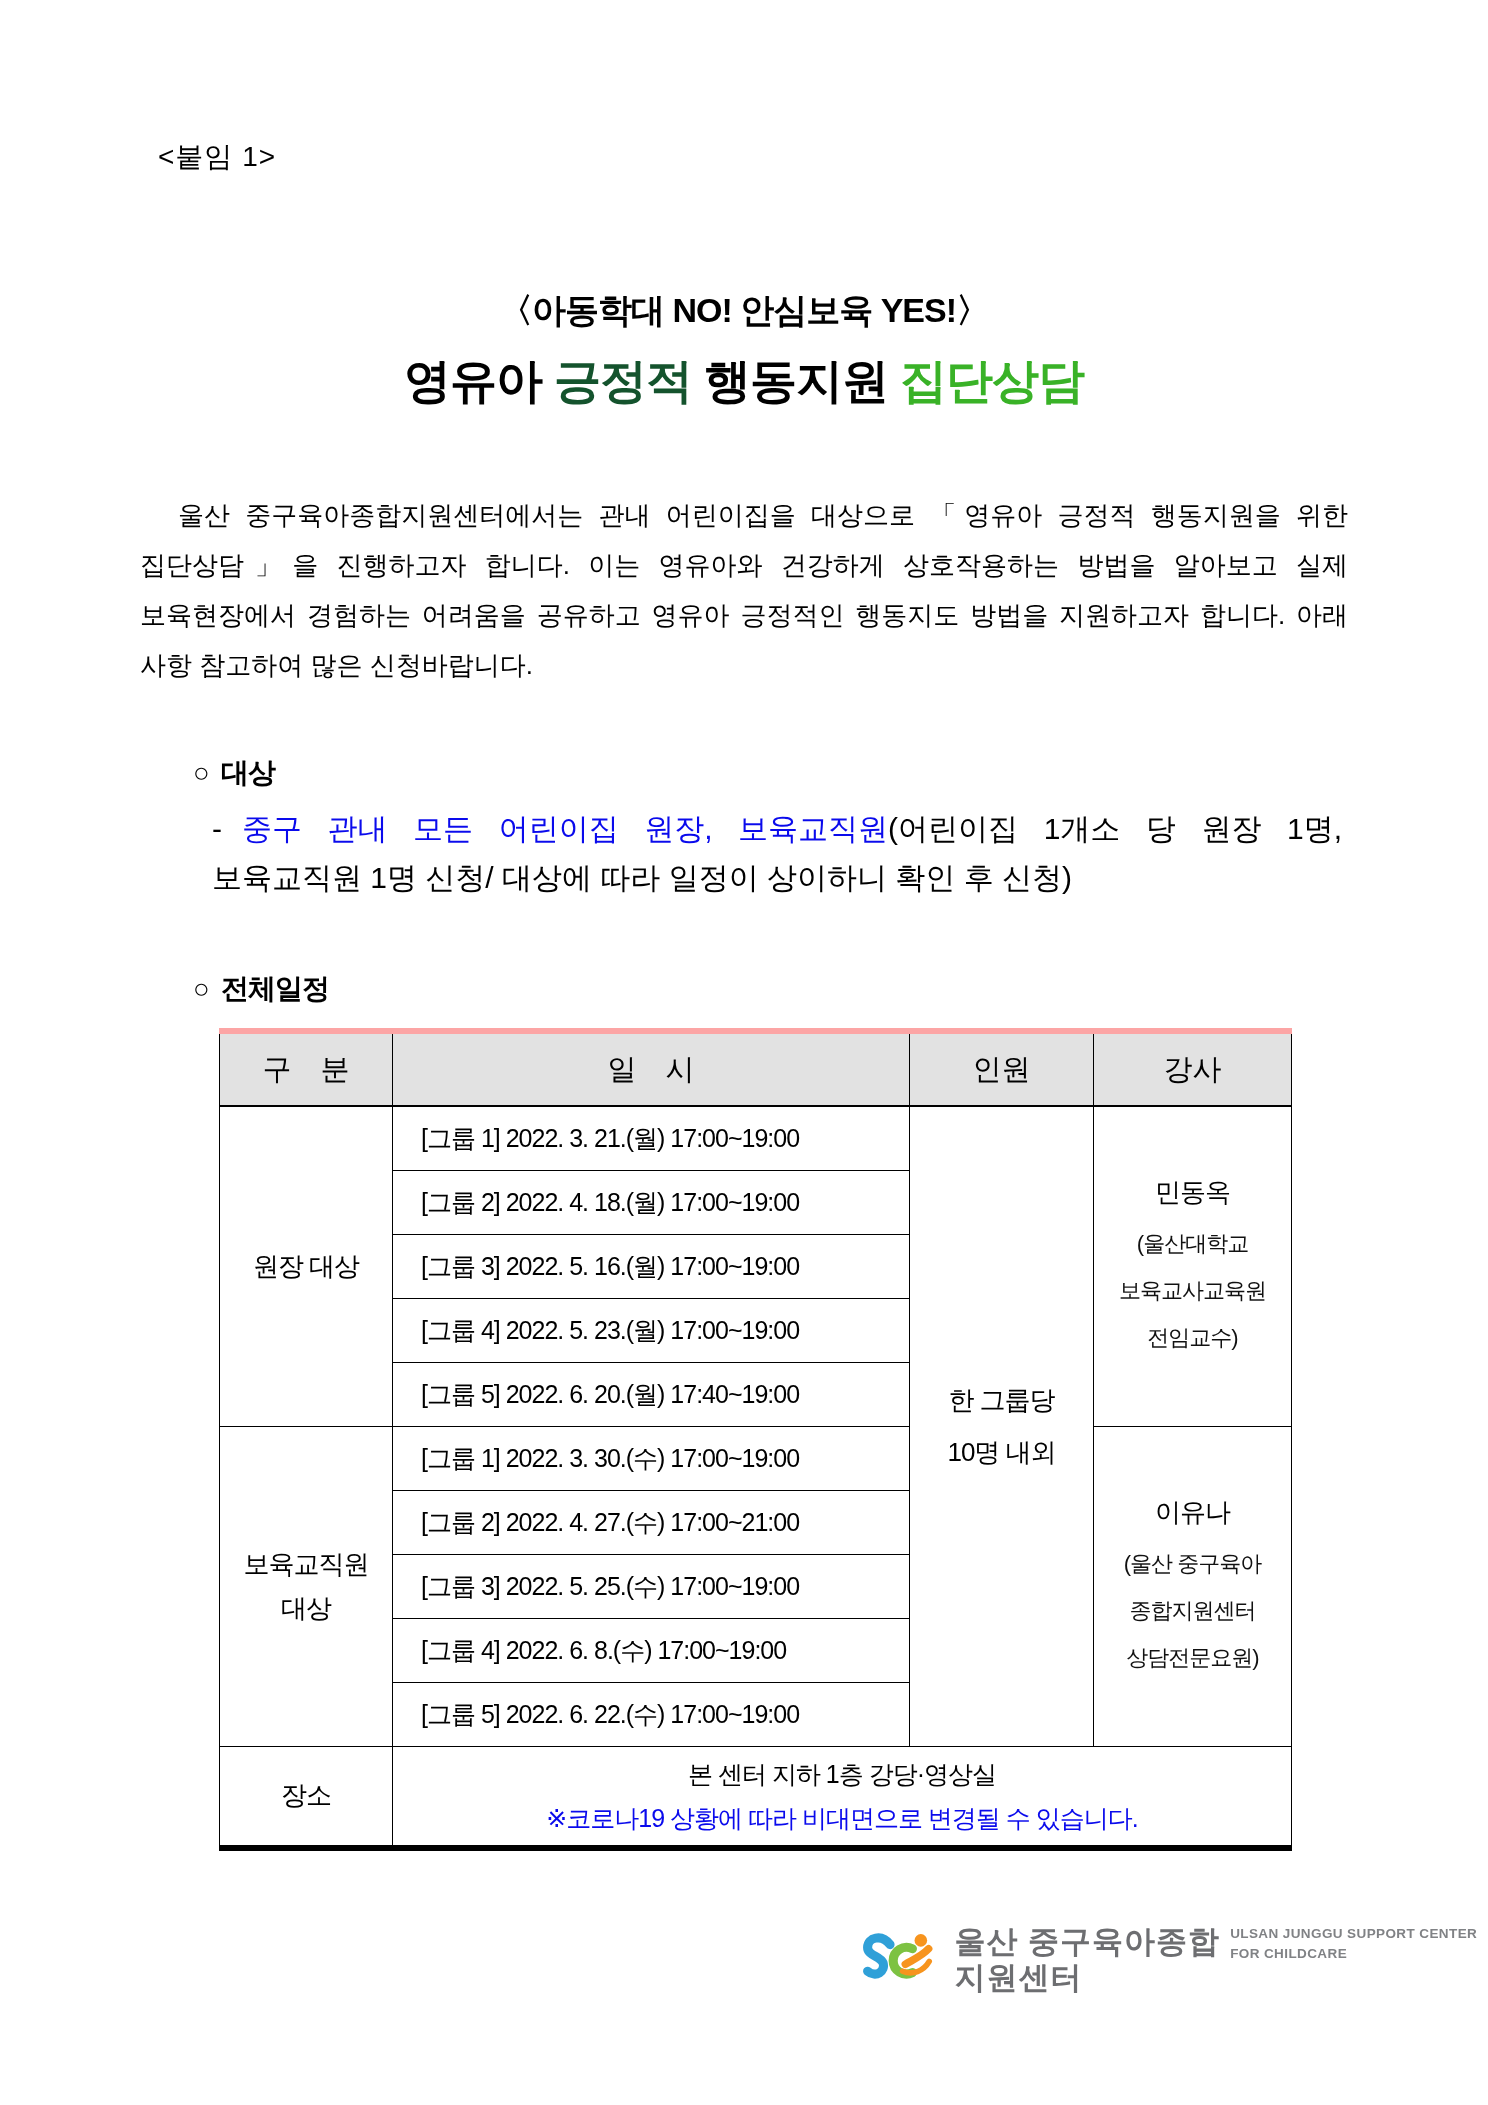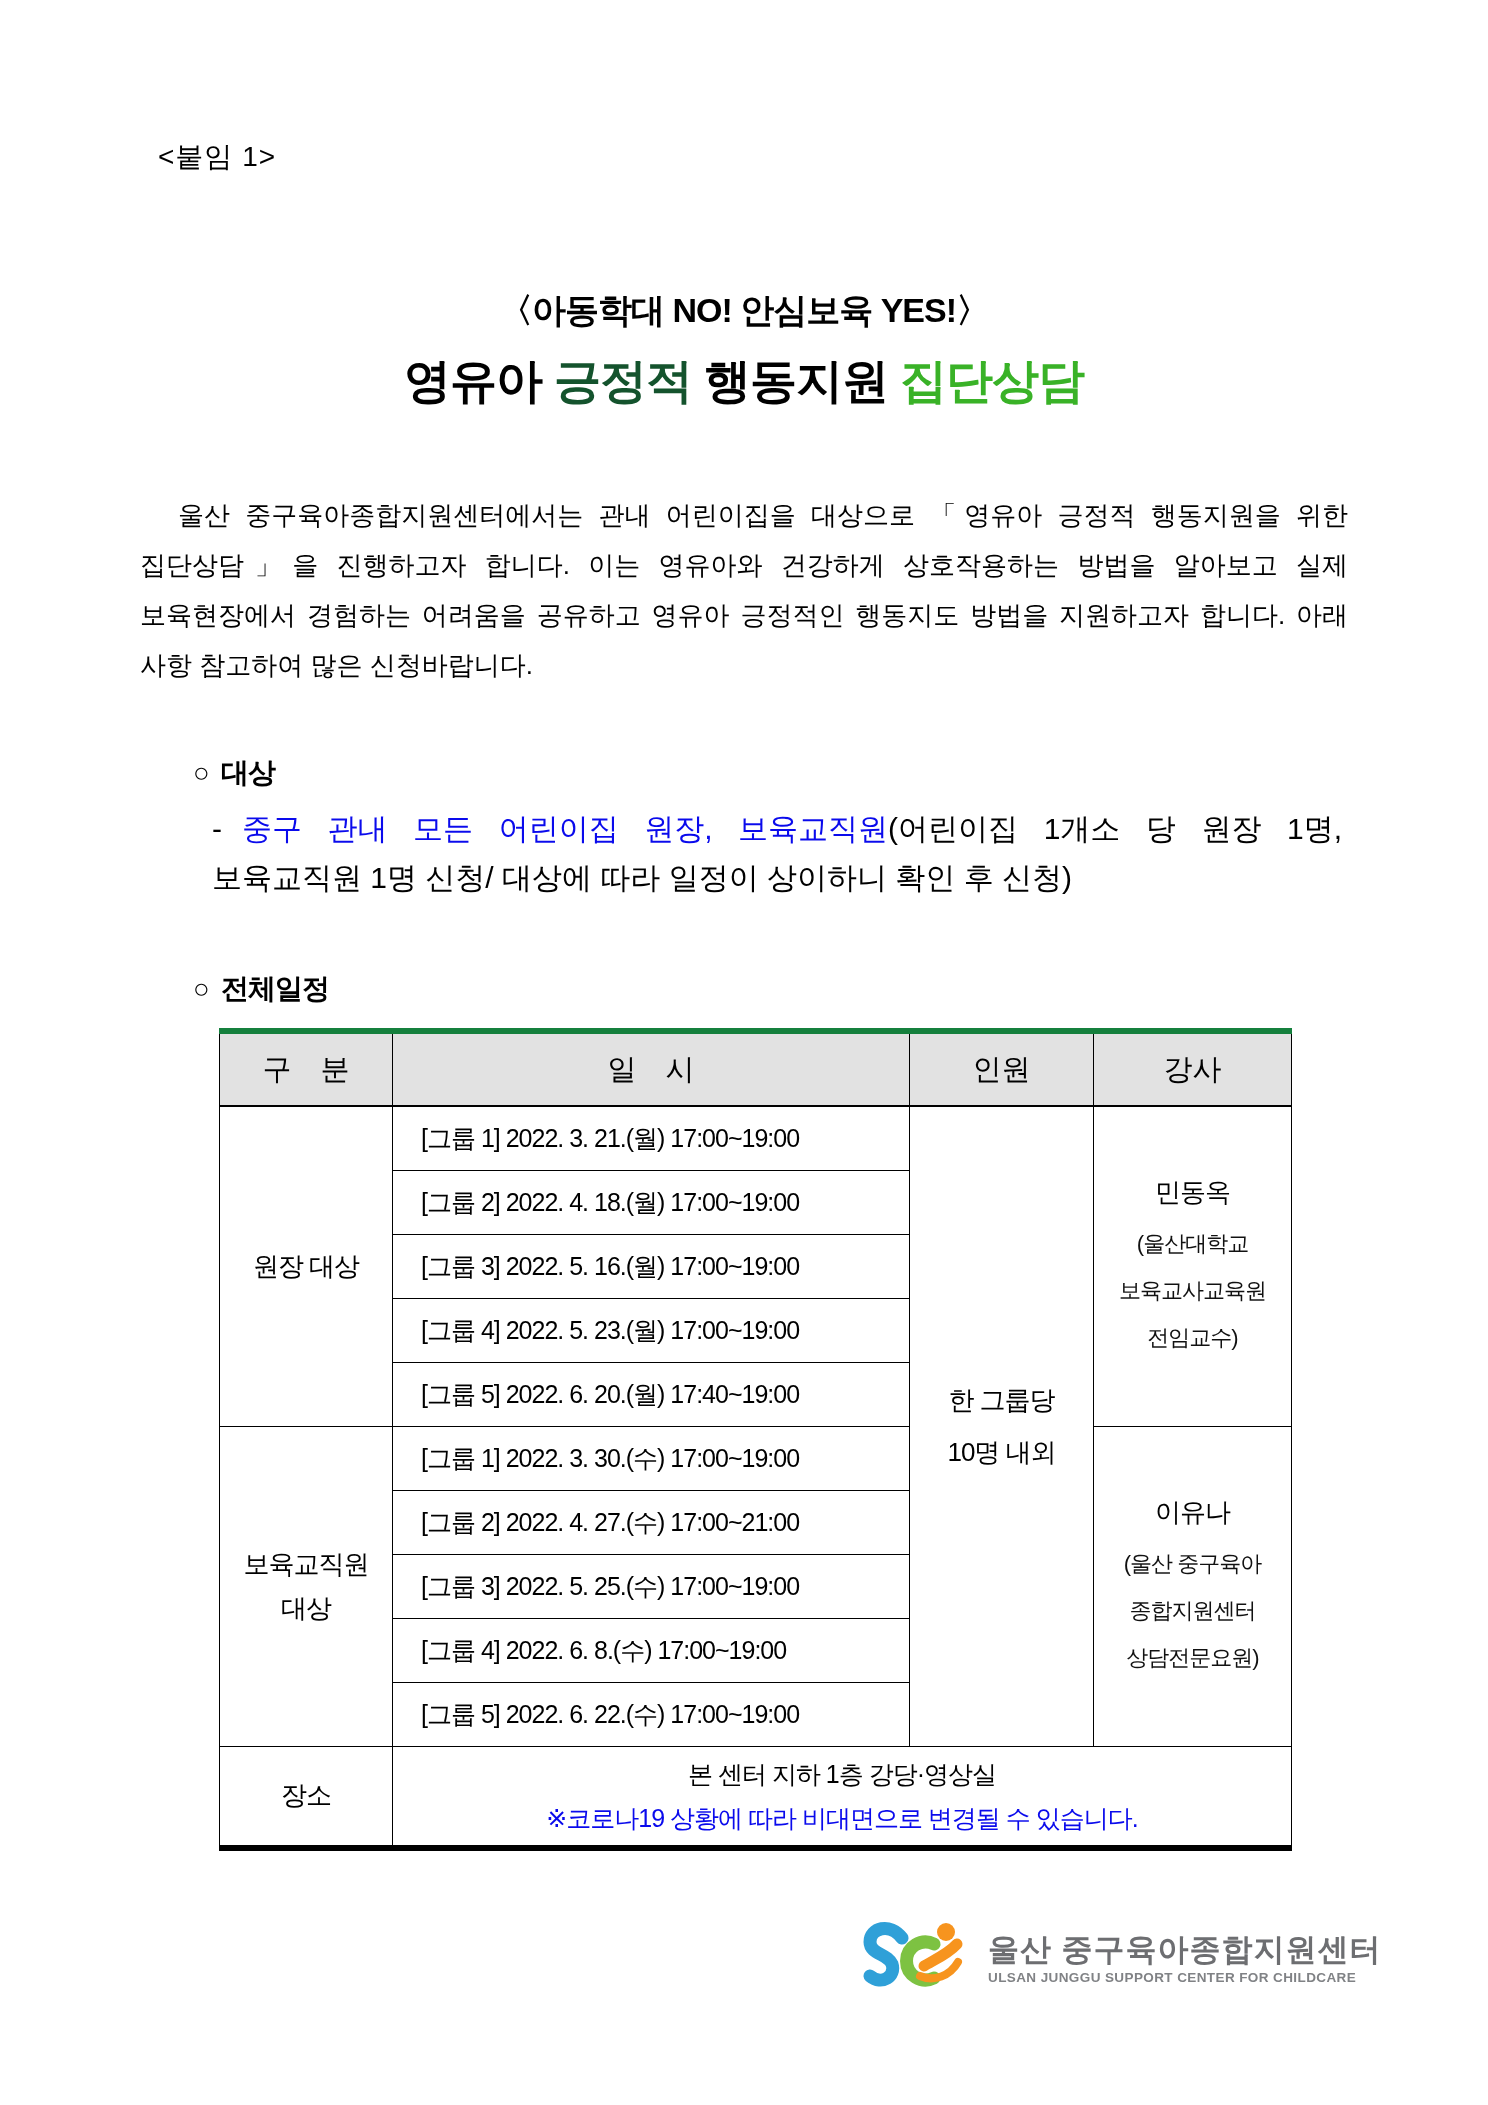--- a/index.html
+++ b/index.html
@@ -48,21 +48,21 @@
     position:absolute; left:212px; top:804px; width:1130px;
     font-size:30px; line-height:49px; word-break:keep-all; text-align:justify;
   }
   .target-list .dash { display:inline-block; width:30px; }
   .target-list .blue-text { color:#0A0AEC; }
   .target-list .item-body { display:inline; }
 
   .schedule-table-wrap { position:absolute; left:219px; top:1028px; }
   table.schedule {
     border-collapse:collapse; table-layout:fixed; width:1072px;
-    border-top:6px solid #15803d; border-bottom:6px solid #000;
+    border-top:6px solid #fca5a5; border-bottom:6px solid #000;
   }
   table.schedule th, table.schedule td { border:1px solid #000; }
   table.schedule th {
     background:#e2e2e2; height:75px;
     font-size:29px; font-weight:400; text-align:center;
     border-bottom:2px solid #000;
   }
   td.slot-cell {
     height:64px; font-size:25px; letter-spacing:-1px;
     text-align:left; padding-left:28px; white-space:nowrap;
@@ -82,21 +82,21 @@
 
   .footnote {
     position:absolute; left:224px; top:1854px;
     font-size:27px; letter-spacing:-1px;
   }
 
   .footer-brand {
     position:absolute; left:862px; top:1918px;
     display:flex; align-items:center; gap:14px;
   }
-  .brand-text { display:flex; flex-direction:column; }
+  .brand-text { display:flex; flex-direction:row; }
   .brand-ko { font-size:31px; font-weight:600; color:#6d6e71; letter-spacing:1px; line-height:36px; }
   .brand-en { font-size:13.5px; font-weight:700; color:#808285; letter-spacing:0.4px; line-height:20px; }
 </style>
 </head>
 <body>
 
 <div class="page">
 
   <div class="attachment-label">&lt;붙임 1&gt;</div>
 

